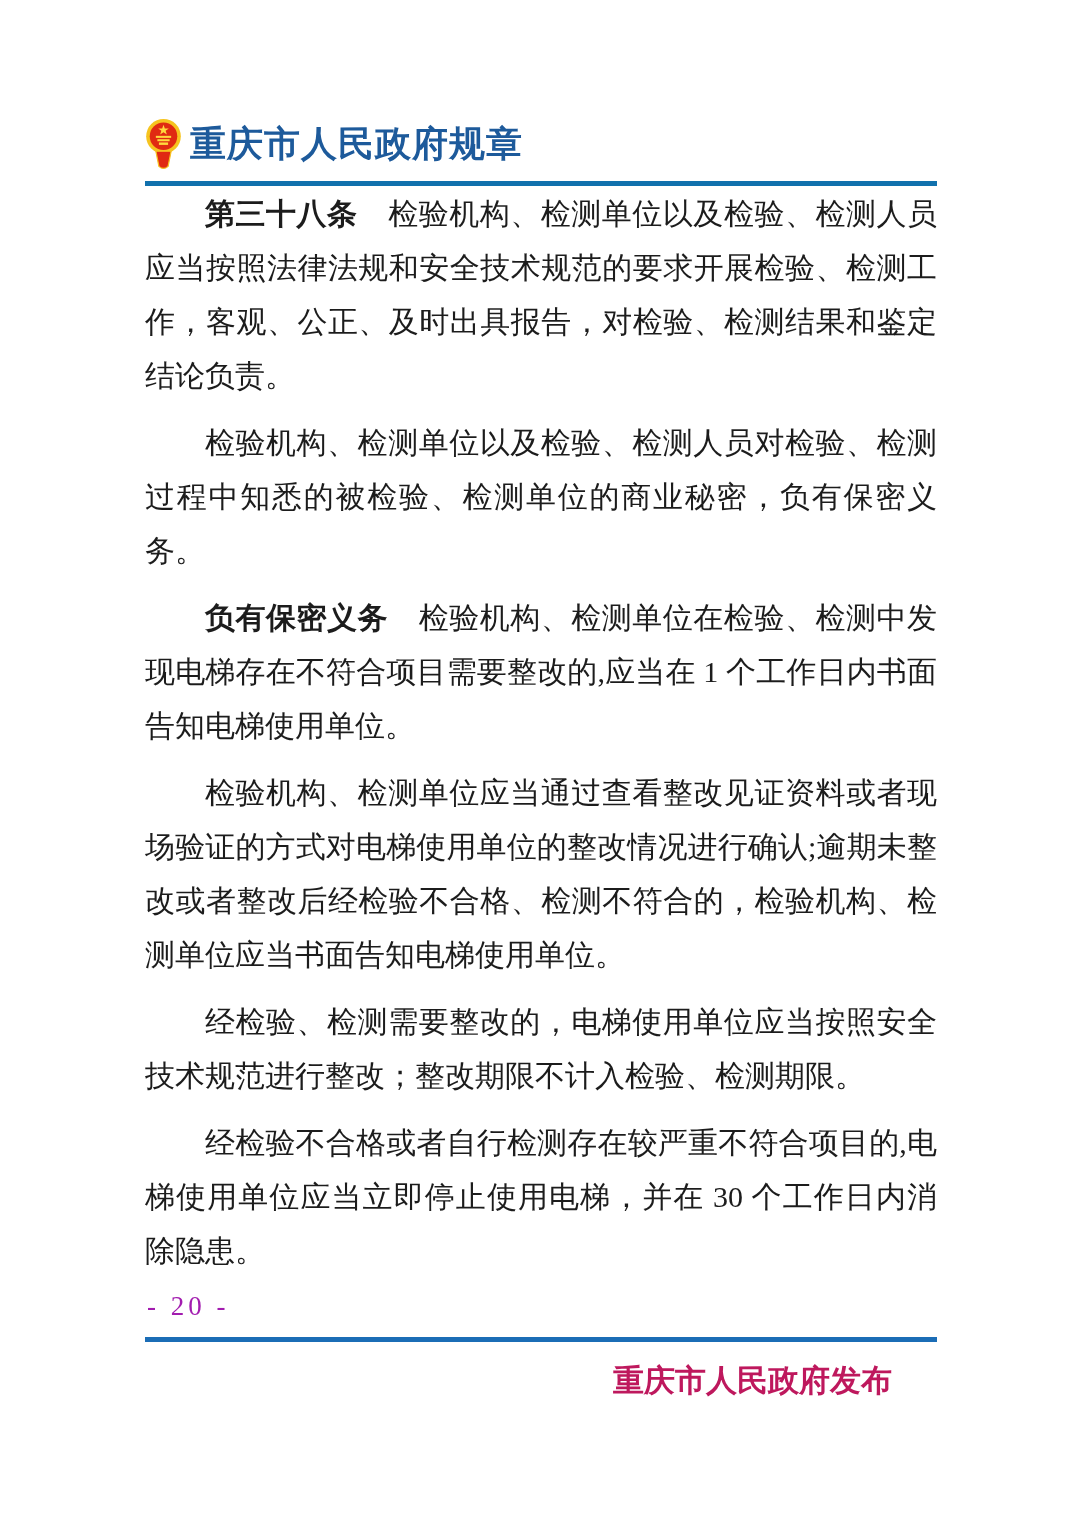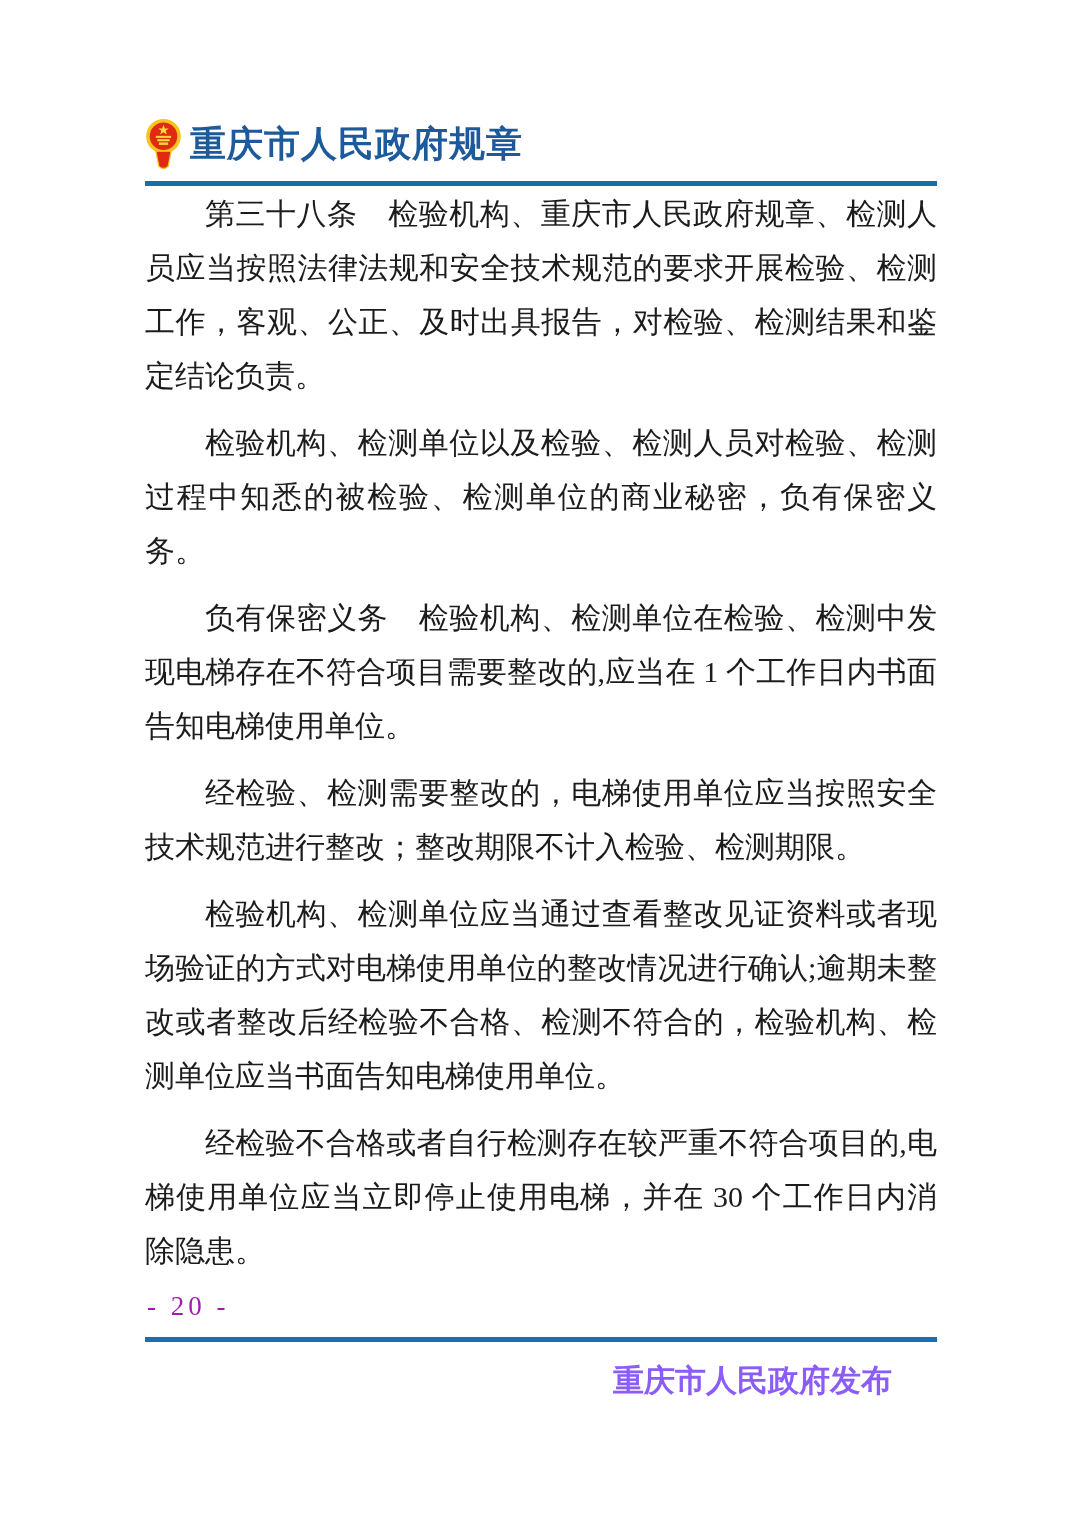--- a/index.html
+++ b/index.html
@@ -48,36 +48,36 @@
   }
   .para {
     margin: 0 0 13px 0;
     font-size: 30px;
     line-height: 54px;
     text-align: justify;
     text-justify: inter-ideograph;
     text-indent: 2em;
     word-break: break-all;
   }
-  .para-head { font-weight: normal; }
+  .para-head { font-weight: bold; }
   .page-number {
     position: absolute;
     left: 147px;
     top: 1291px;
     font-size: 27px;
     letter-spacing: 4px;
     color: #a21caf;
   }
   .publisher {
     position: absolute;
     right: 176px;
     top: 1360px;
     font-size: 31px;
     font-weight: bold;
-    color: #8b5cf6;
+    color: #be185d;
     white-space: nowrap;
   }
 </style>
 </head>
 <body>
 
 <div class="page">
 
   <header class="doc-header">
     <span class="emblem">
@@ -90,25 +90,25 @@
         <rect x="13.5" y="24" width="9" height="2.4" fill="#ffd83d"></rect>
         <path d="M10.5 32.5 L25.5 32.5 L22.5 47.5 Q18 51.5 13.5 47.5 Z" fill="#e02a12" stroke="#f6c41f" stroke-width="1.2"></path>
       </svg>
     </span>
     <h1 class="doc-title">重庆市人民政府规章</h1>
   </header>
 
   <div class="rule rule-top"></div>
 
   <main class="doc-body">
-    <p class="para"><strong class="para-head">第三十八条　</strong><span>检验机构、重庆市人民政府规章、检测人员应当按照法律法规和安全技术规范的要求开展检验、检测工作，客观、公正、及时出具报告，对检验、检测结果和鉴定结论负责。</span></p>
+    <p class="para"><strong class="para-head">第三十八条　</strong><span>检验机构、检测单位以及检验、检测人员应当按照法律法规和安全技术规范的要求开展检验、检测工作，客观、公正、及时出具报告，对检验、检测结果和鉴定结论负责。</span></p>
     <p class="para"><strong class="para-head"></strong><span>检验机构、检测单位以及检验、检测人员对检验、检测过程中知悉的被检验、检测单位的商业秘密，负有保密义务。</span></p>
     <p class="para"><strong class="para-head">负有保密义务　</strong><span>检验机构、检测单位在检验、检测中发现电梯存在不符合项目需要整改的,应当在 1 个工作日内书面告知电梯使用单位。</span></p>
+    <p class="para"><strong class="para-head"></strong><span>检验机构、检测单位应当通过查看整改见证资料或者现场验证的方式对电梯使用单位的整改情况进行确认;逾期未整改或者整改后经检验不合格、检测不符合的，检验机构、检测单位应当书面告知电梯使用单位。</span></p>
     <p class="para"><strong class="para-head"></strong><span>经检验、检测需要整改的，电梯使用单位应当按照安全技术规范进行整改；整改期限不计入检验、检测期限。</span></p>
-    <p class="para"><strong class="para-head"></strong><span>检验机构、检测单位应当通过查看整改见证资料或者现场验证的方式对电梯使用单位的整改情况进行确认;逾期未整改或者整改后经检验不合格、检测不符合的，检验机构、检测单位应当书面告知电梯使用单位。</span></p>
     <p class="para"><strong class="para-head"></strong><span>经检验不合格或者自行检测存在较严重不符合项目的,电梯使用单位应当立即停止使用电梯，并在 30 个工作日内消除隐患。</span></p>
   </main>
 
   <div class="page-number">- 20 -</div>
 
   <div class="rule rule-bottom"></div>
 
   <div class="publisher">重庆市人民政府发布</div>
 
 </div>

